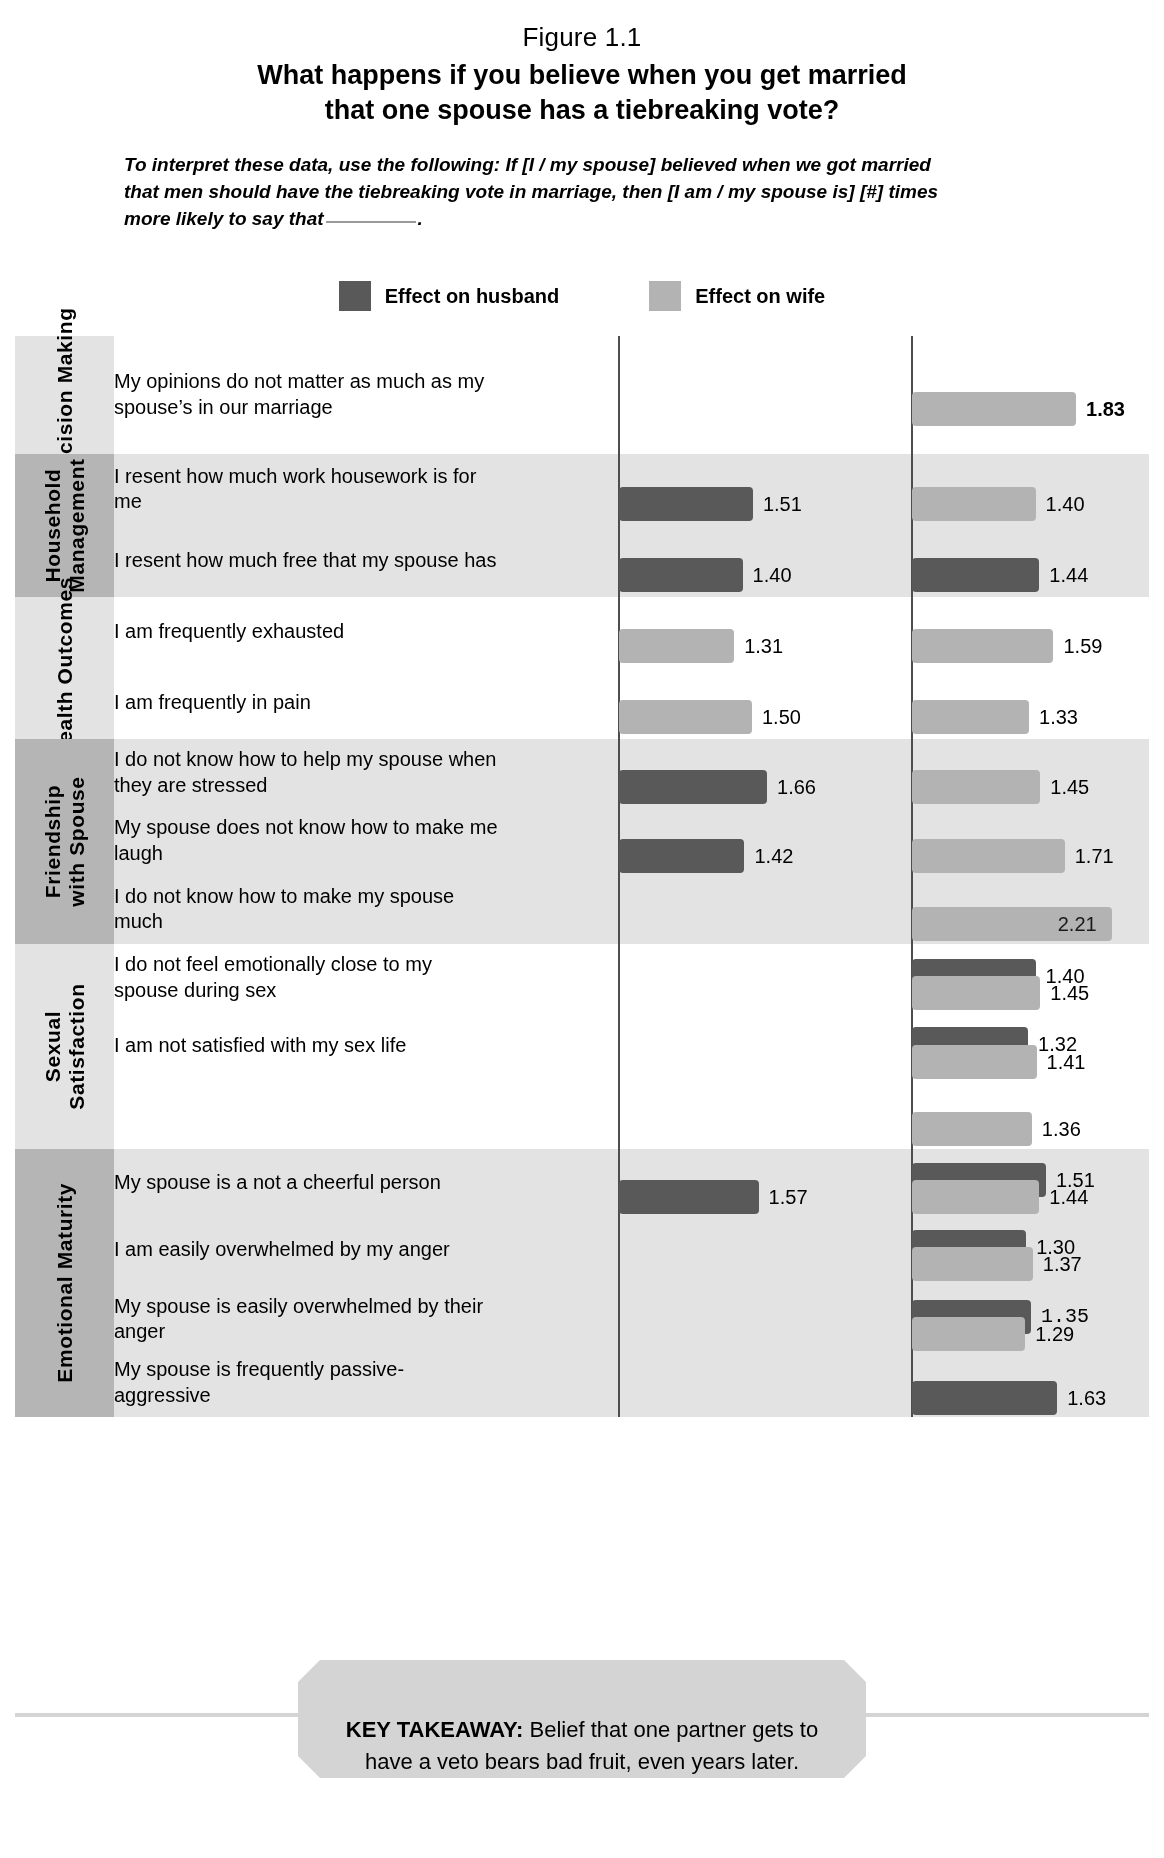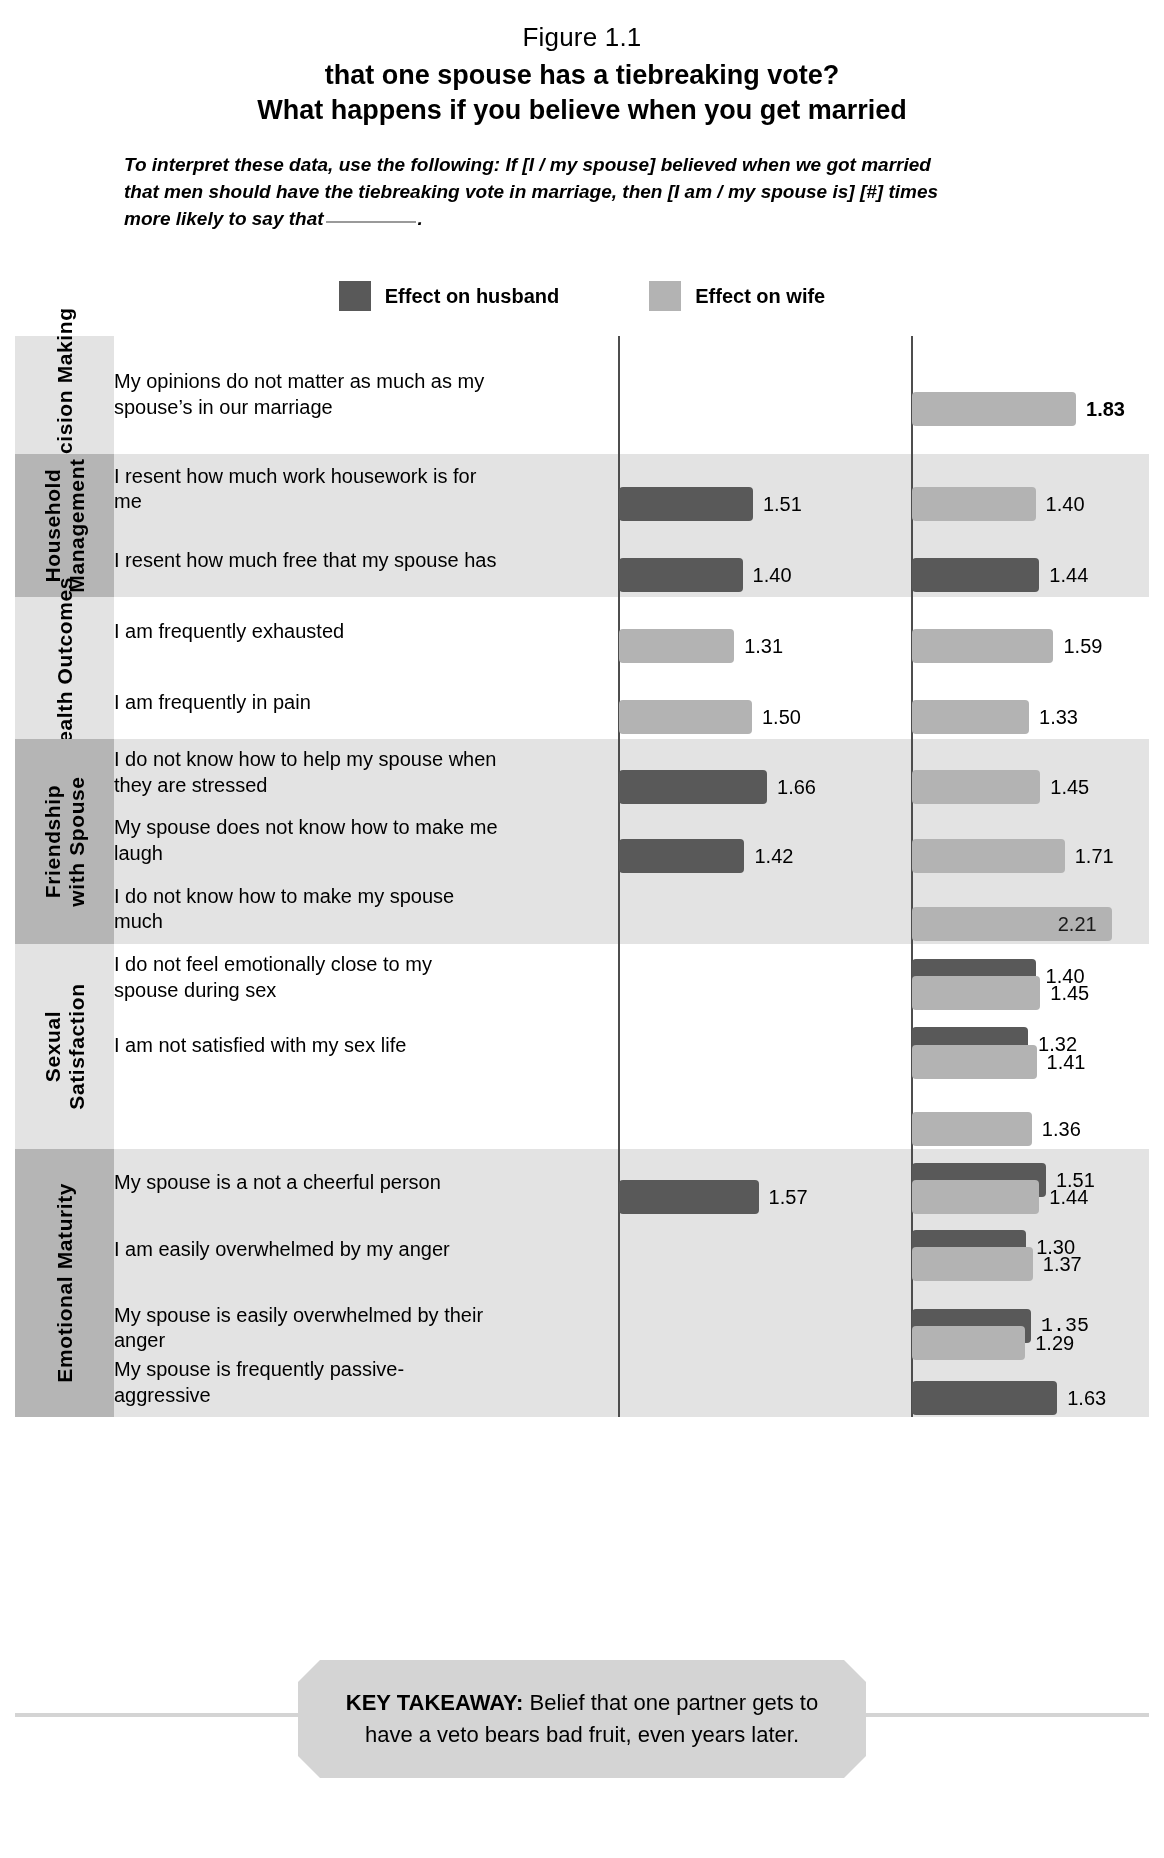--- a/index.html
+++ b/index.html
@@ -57,33 +57,33 @@
 
   .colhead{position:absolute;font-size:19px;line-height:1.34;width:230px;}
 
   
   .kt-wrap{position:absolute;left:15px;top:1660px;width:1134px;height:128px;}
   .kt-rule{position:absolute;left:0;right:0;top:53px;height:4px;background:#d4d4d4;}
   .kt-box{
     position:absolute;left:50%;transform:translateX(-50%);top:0;width:568px;height:118px;
     background:#d4d4d4;
     clip-path:polygon(22px 0,546px 0,568px 22px,568px 96px,546px 118px,22px 118px,0 96px,0 22px);
-    display:flex;align-items:center;justify-content:center;text-align:center;
+    display:flex;align-items:flex-end;justify-content:center;text-align:center;
   }
   .kt-text{font-size:22px;line-height:1.45;padding:0 28px;}
   .kt-text b{font-weight:700;}
 </style>
 </head>
 <body>
 
 <div class="fig-num">Figure 1.1</div>
 
 <div class="fig-title">
+  <div>What happens if you believe when you get married</div>
   <div>that one spouse has a tiebreaking vote?</div>
-  <div>What happens if you believe when you get married</div>
 </div>
 
 <div class="fig-note"><span>To interpret these data, use the following: If [I / my spouse] believed when we got married that men should have the tiebreaking vote in marriage, then [I am / my spouse is] [#] times more likely to say that</span><span class="blank-line"></span><span>.</span></div>
 
 <div class="legend">
   <div class="lg-item">
     <span class="lg-sw" style="background: rgb(89, 89, 89);"></span>
     <span class="lg-lb">Effect on husband</span>
   </div>
   <div class="lg-item">
@@ -227,21 +227,21 @@
           <div class="bar" style="left: 798px; width: 127.36px; top: 30.985px; background: rgb(179, 179, 179);"></div>
           <div class="bval" style="top: 30.985px; left: 935.36px;">1.44</div>
         </div>
         <div class="row" style="top: 66.985px; height: 66.985px;">
           <div class="rlabel">I am easily overwhelmed by my anger</div>
           <div class="bar" style="left: 798px; width: 114.2px; top: 14.09px; background: rgb(89, 89, 89);"></div>
           <div class="bval" style="top: 14.09px; left: 922.2px;">1.30</div>
           <div class="bar" style="left: 798px; width: 120.78px; top: 30.985px; background: rgb(179, 179, 179);"></div>
           <div class="bval" style="top: 30.985px; left: 928.78px;">1.37</div>
         </div>
-        <div class="row" style="top: 146px; height: 66.985px;">
+        <div class="row" style="top: 137px; height: 66.985px;">
           <div class="rlabel">My spouse is easily overwhelmed by their anger</div>
           <div class="bar" style="left: 798px; width: 118.9px; top: 14.09px; background: rgb(89, 89, 89);"></div>
           <div class="bval" style="top: 14.09px; left: 926.9px; font-family: Liberation Mono, monospace;">1.35</div>
           <div class="bar" style="left: 798px; width: 113.26px; top: 30.985px; background: rgb(179, 179, 179);"></div>
           <div class="bval" style="top: 30.985px; left: 921.26px;">1.29</div>
         </div>
         <div class="row" style="top: 200.955px; height: 66.985px;">
           <div class="rlabel">My spouse is frequently passive-aggressive</div>
           <div class="bar" style="left: 798px; width: 145.22px; top: 30.7207px; background: rgb(89, 89, 89);"></div>
           <div class="bval" style="top: 30.7207px; left: 953.22px;">1.63</div>

